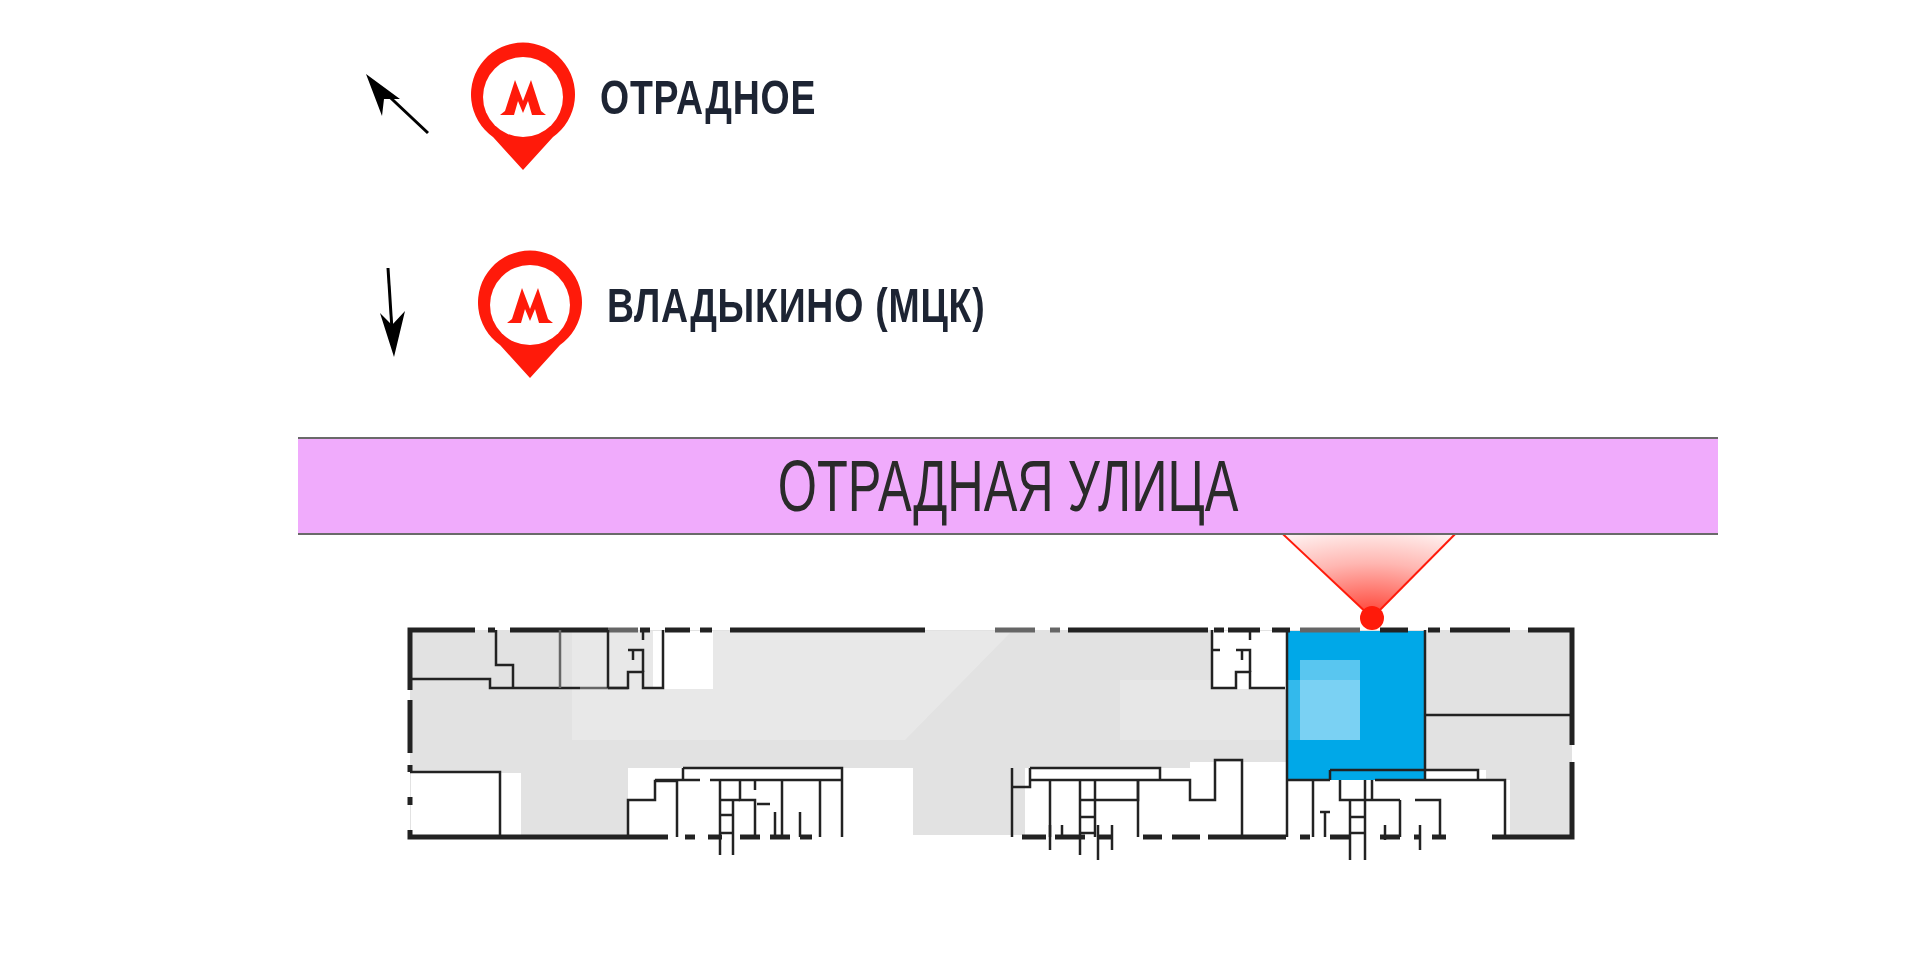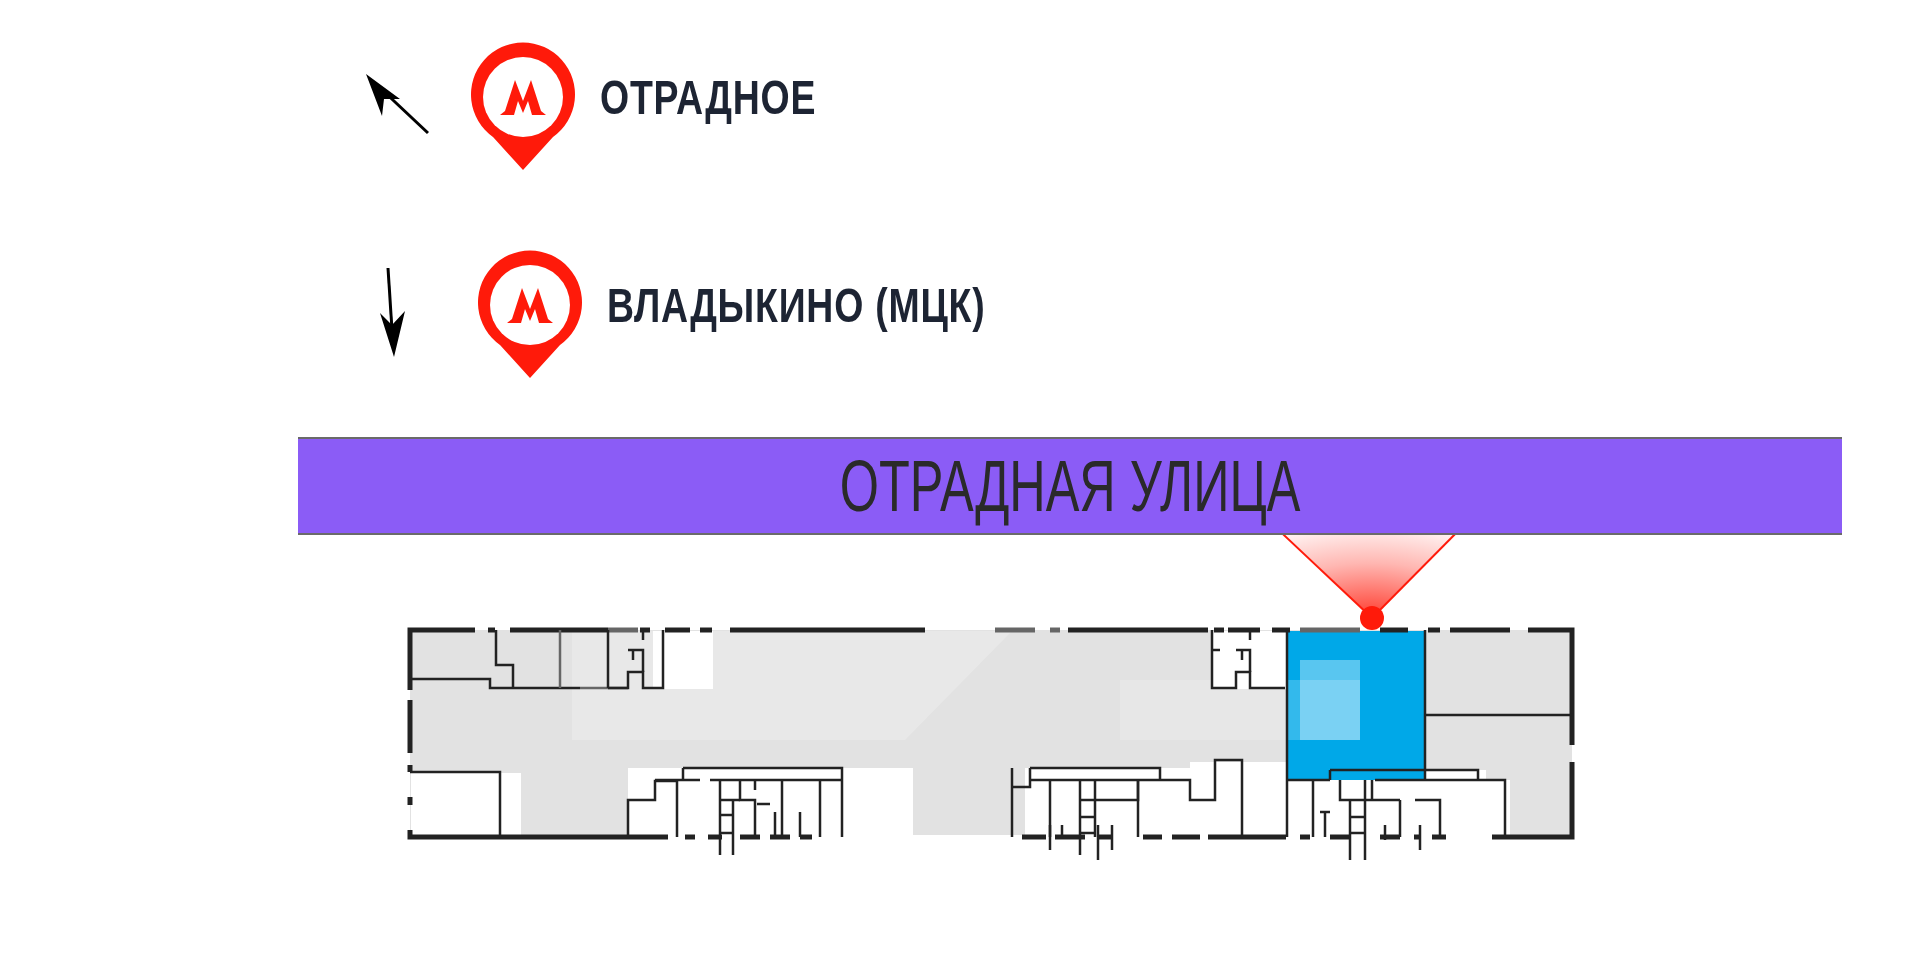--- a/index.html
+++ b/index.html
@@ -1,18 +1,18 @@
 <!DOCTYPE html>
 <html><head>
 <meta charset="utf-8">
 <style>
   html, body { margin:0; padding:0; background:#ffffff; }
   body { width:1920px; height:967px; position:relative; overflow:hidden; font-family:"Liberation Sans", sans-serif; }
   .station-label { position:absolute; font-family:"Liberation Sans", sans-serif; font-weight:bold; color:#1d2433; font-size:48px; letter-spacing:1px; transform:scaleX(0.78); transform-origin:left center; white-space:nowrap; line-height:1; }
-  .road { position:absolute; left:298px; top:437px; width:1544px; height:94px; background:#8b5cf6; border-top:2px solid #6a6a6a; border-bottom:2px solid #6a6a6a; }
+  .road { position:absolute; left:298px; top:437px; width:1420px; height:94px; background:#f0abfc; border-top:2px solid #6a6a6a; border-bottom:2px solid #6a6a6a; }
   .road-label { position:absolute; left:0; right:0; top:0; bottom:0; display:flex; align-items:center; justify-content:center; font-family:"Liberation Sans", sans-serif; font-size:72px; color:#2a2a2a; transform:scaleX(0.7); white-space:nowrap; }
   svg { position:absolute; left:0; top:0; }
 </style>
 </head>
 <body>
 
 <svg width="1920" height="967" viewBox="0 0 1920 967">
   <defs>
     <radialGradient id="glow" cx="0.5" cy="1" r="1">
       <stop offset="0" stop-color="#ff1a0a" stop-opacity="0.95"></stop>

